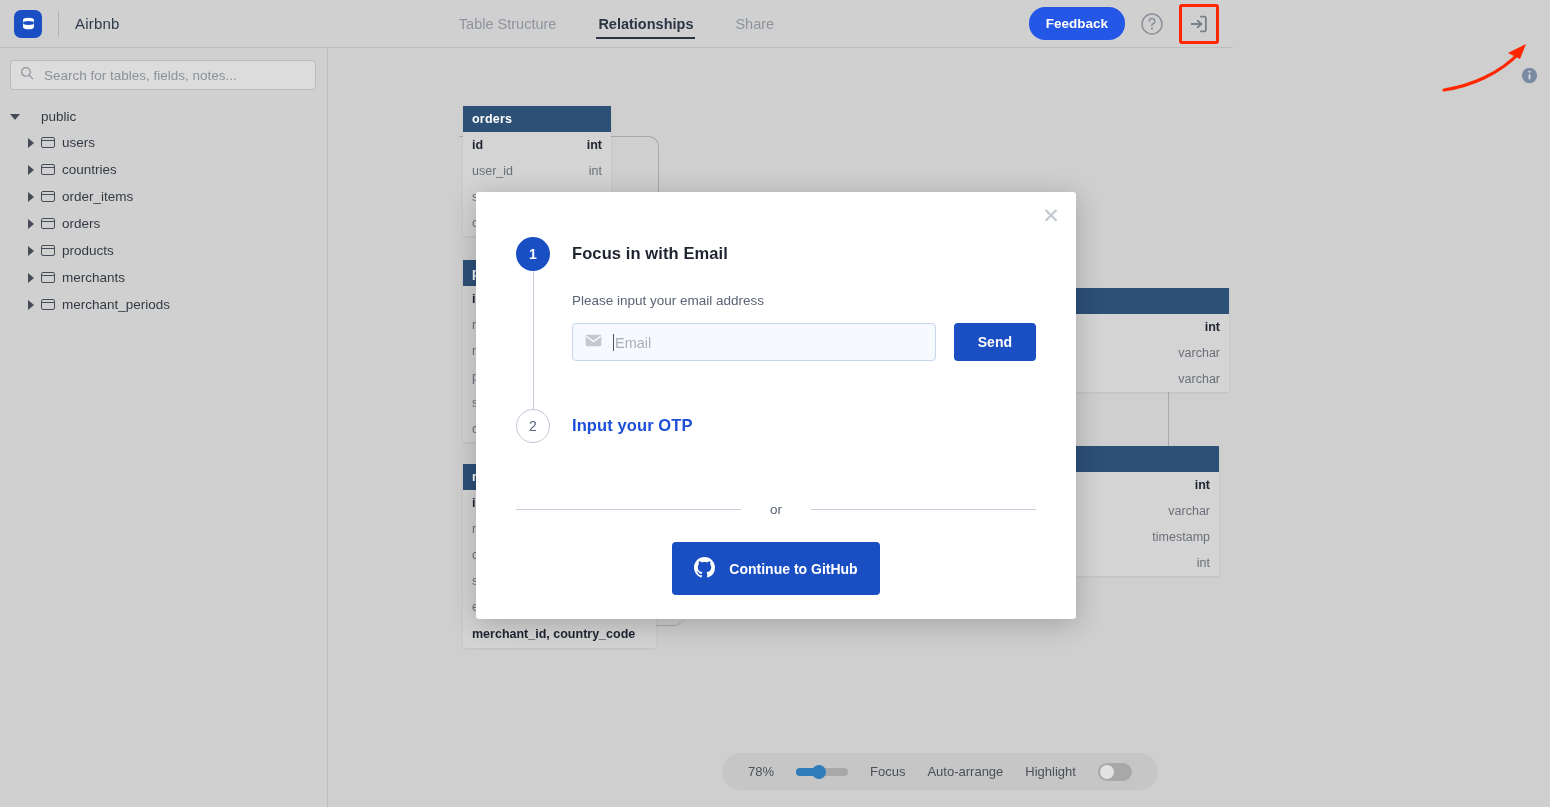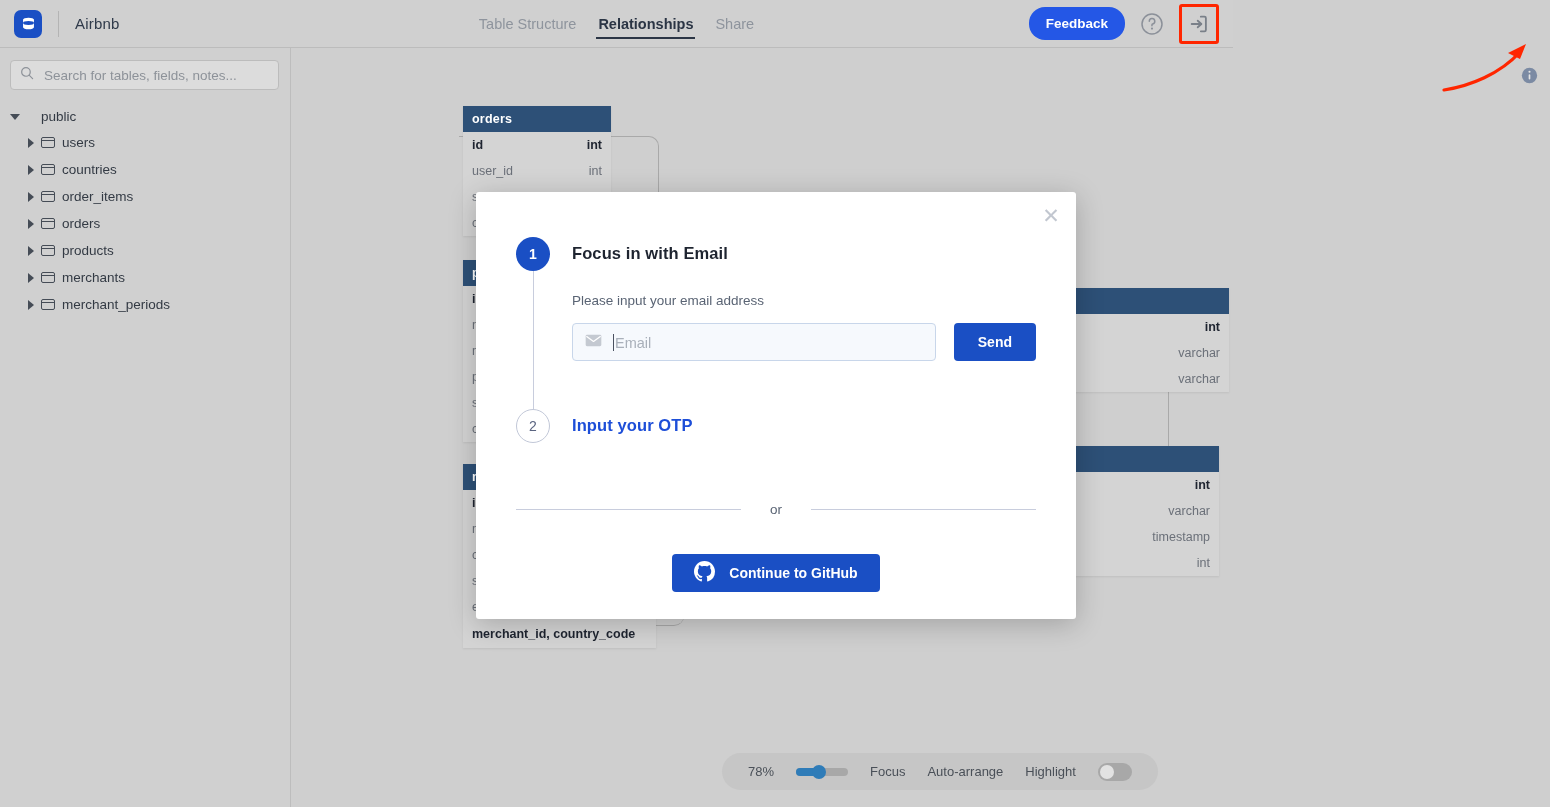--- a/index.html
+++ b/index.html
@@ -29,21 +29,21 @@
   }
   .brand-sep {
     width: 1px; height: 26px; background: #b4b4b4; margin: 0 16px;
     flex: none;
   }
   .brand-title {
     font-size: 15px; color: #2f3a4a; font-weight: 400; letter-spacing: .2px;
   }
   .nav-tabs {
     position: absolute; left: 0; right: 0; top: 0; height: 48px;
-    display: flex; align-items: center; justify-content: center; gap: 18px;
+    display: flex; align-items: center; justify-content: center; gap: 38px;
     pointer-events: none;
   }
   .nav-tab {
     pointer-events: auto;
     font-size: 14.5px; color: #8e949d; position: relative;
     padding: 6px 2px 7px; cursor: pointer; white-space: nowrap;
   }
   .nav-tab.active { color: #2b3545; font-weight: 700; }
   .nav-tab.active::after {
     content: ""; position: absolute; left: 0; right: 0; bottom: 0;
@@ -68,21 +68,21 @@
     border: 3px solid #ff2600; border-radius: 3px; cursor: pointer;
     box-sizing: content-box;
   }
 
   
   .annot-arrow { position: absolute; left: 1430px; top: 34px; z-index: 25;
                  pointer-events: none; }
 
   
   .sidebar {
-    position: absolute; top: 48px; left: 0; width: 291px; height: 759px;
+    position: absolute; top: 48px; left: 0; width: 328px; height: 759px;
     background: #d0d0d0; border-right: 1px solid #bdbdbd; z-index: 10;
   }
   .search-box {
     margin: 12px 11px 0 10px; height: 30px; background: #dcdcdc;
     border: 1px solid #bcbcbc; border-radius: 4px;
     display: flex; align-items: center; gap: 8px; padding: 0 9px;
   }
   .search-box input {
     border: none; outline: none; background: transparent; flex: 1;
     font-size: 13.5px; color: #5d636c;
@@ -185,26 +185,25 @@
     font-size: 14px; font-weight: 700; padding: 11px 24px; cursor: pointer;
     font-family: "Liberation Sans", sans-serif;
   }
   .or-divider {
     position: absolute; left: 40px; right: 40px; top: 310px;
     display: flex; align-items: center; gap: 29px;
   }
   .or-divider .line { flex: 1; height: 1px; background: #c8cddd; }
   .or-divider .or { font-size: 13.5px; color: #5a6474; }
   .gh-btn {
-    position: absolute; left: 196px; top: 350px; width: 208px; height: 38px;
+    position: absolute; left: 196px; top: 350px; width: 208px; height: 53px;
     background: #1a4fc4; color: #fff; border: none; border-radius: 4px;
     display: flex; align-items: center; justify-content: center; gap: 14px;
     font-size: 14px; font-weight: 700; cursor: pointer;
     font-family: "Liberation Sans", sans-serif;
-    margin-top: 12px;
   }
 
   
   .bottombar {
     position: absolute; left: 722px; top: 753px; height: 37px;
     background: #c6c6c6; border-radius: 19px;
     display: flex; align-items: center; gap: 22px; padding: 0 26px; z-index: 30;
   }
   .bb-label { font-size: 13px; color: #4a5058; cursor: pointer; white-space: nowrap; }
   .zoom-slider { position: relative; width: 52px; height: 8px;

